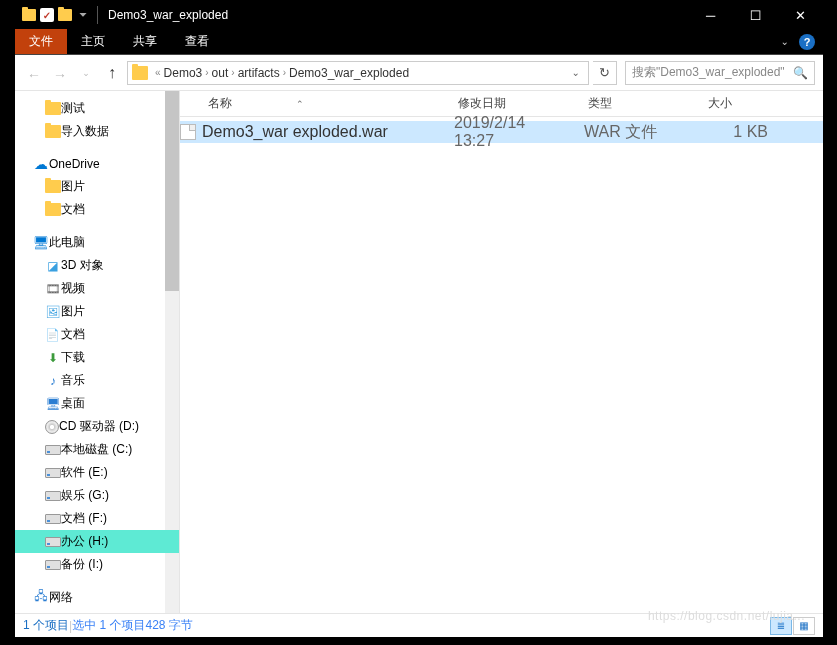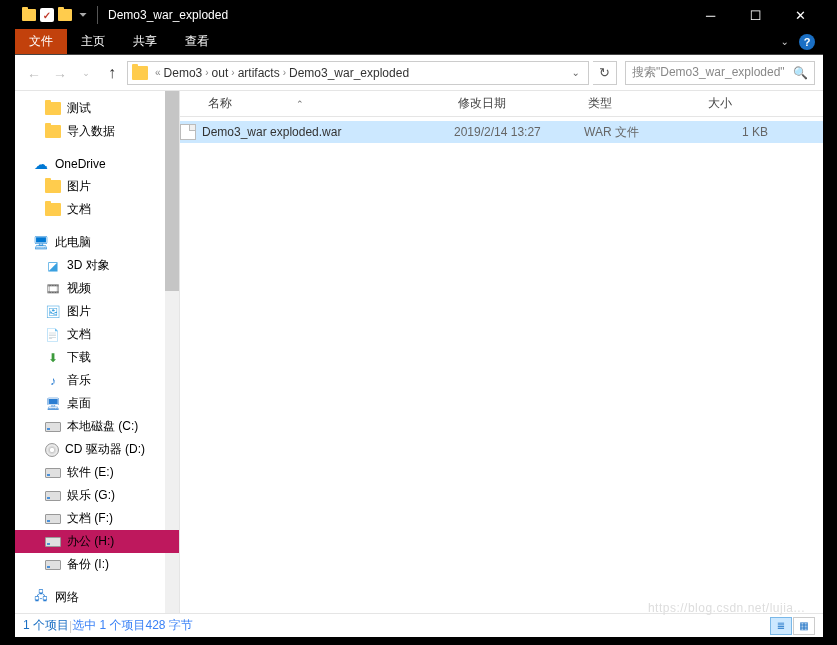--- a/index.html
+++ b/index.html
@@ -39,60 +39,60 @@
 .addr-dd { margin-left: auto; color: #666; font-size: 10px; padding: 0 4px; }
 .refresh-btn { width: 24px; height: 24px; border: 1px solid #ccc; border-left: none; display:flex; align-items:center; justify-content:center; font-size:13px; color:#555; cursor:pointer; }
 .search-box { width: 190px; height: 24px; border: 1px solid #ccc; display: flex; align-items: center; padding: 0 6px; font-size: 12px; color: #888; margin-left:4px; }
 .search-box .mag { margin-left: auto; color: #666; }
 
 
 .main { flex: 1; display: flex; overflow: hidden; }
 .nav-pane { width: 165px; background: #fff; border-right: 1px solid #e5e5e5; overflow-y: auto; font-size: 12px; padding-top: 6px; position:relative; }
 .nav-scroll-track { position:absolute; right:0; top:0; width:14px; height:100%; background:#f0f0f0; }
 .nav-scroll-thumb { position:absolute; right:0; top:0; width:14px; height:200px; background:#c5c5c5; }
-.nav-item { display: flex; align-items: center; padding: 3px 0 3px 30px; gap: 6px; cursor: pointer; position:relative; z-index:1; }
+.nav-item { display: flex; align-items: center; padding: 3px 0 3px 30px; gap: 0; cursor: pointer; position:relative; z-index:1; }
 .nav-item.l1 { padding-left: 18px; }
-.nav-item.selected { background: #be185d; }
+.nav-item.selected { background: #5eead4; }
 .nav-group { margin-bottom: 10px; }
 .icon-sm { width: 16px; height: 16px; flex-shrink: 0; display:flex; align-items:center; justify-content:center; font-size:12px; }
 .folder-y { width: 16px; height: 13px; background: #ffcc4d; border-radius:1px; position:relative; }
 .folder-y::before { content:""; position:absolute; top:-2px; left:0; width:6px; height:3px; background:#ffcc4d; border-radius:1px 1px 0 0; }
 .onedrive-ic { color:#0078d4; font-size:14px; }
 .thispc-ic { color:#0078d4; font-size:13px; }
 .drive-ic { width:16px; height:10px; background:#e0e0e0; border:1px solid #999; border-radius:1px; position:relative; }
 .drive-ic::after { content:""; position:absolute; bottom:1px; left:1px; width:3px; height:2px; background:#4a90d9; }
 .cd-ic { width:14px; height:14px; border-radius:50%; background: radial-gradient(circle, #fff 20%, #ccc 30%, #eee 60%, #bbb); border:1px solid #999; }
 
 
 .content { flex: 1; display: flex; flex-direction: column; background: #fff; }
 .col-headers { height: 26px; display: flex; align-items: center; border-bottom: 1px solid #e5e5e5; font-size: 12px; color: #444; padding-left: 20px; }
 .ch { padding: 0 8px; display:flex; align-items:center; gap:4px; }
 .ch-name { width: 250px; }
 .ch-date { width: 130px; }
 .ch-type { width: 120px; }
 .ch-size { width: 80px; }
 .sort-arrow { font-size: 9px; color: #666; }
 .file-list { flex: 1; padding-top: 4px; }
-.file-row { height: 22px; display: flex; align-items: center; font-size: 12px; cursor:pointer; }
+.file-row { height: 22px; display: flex; align-items: center; font-size: 16px; cursor:pointer; }
 .file-row.selected { background: #cce8ff; }
 .file-icon { width: 16px; height: 16px; margin-right: 6px; background: #fff; border: 1px solid #bbb; position:relative; }
 .file-icon::after { content:""; position:absolute; top:0; right:0; width:5px; height:5px; background:#f0f0f0; border-left:1px solid #bbb; border-bottom:1px solid #bbb; }
 .fc-name { width: 244px; color: #333; }
 .fc-date { width: 130px; color: #666; padding:0 8px; }
 .fc-type { width: 120px; color: #666; padding:0 8px; }
 .fc-size { width: 80px; color: #666; text-align: right; padding:0 8px; }
 
 
 .statusbar { height: 24px; border-top: 1px solid #e5e5e5; display: flex; align-items: center; font-size: 12px; color: #1a6fc4; padding: 0 8px; gap: 0; }
 .status-seg { color: #1a6fc4; }
 .status-seg2 { color: #3b82f6; }
 .view-toggles { margin-left: auto; display: flex; gap: 1px; }
 .vt-btn { width: 22px; height: 18px; border: 1px solid #ccc; display:flex; align-items:center; justify-content:center; font-size:10px; cursor:pointer; }
 .vt-btn.active { background: #cce8ff; border-color: #7ab8e8; }
-.watermark { position:absolute; right:18px; bottom:22px; color:#ddd; font-size:12px; letter-spacing:0.5px; z-index:0; }
+.watermark { position:absolute; right:18px; bottom:14px; color:#ddd; font-size:12px; letter-spacing:0.5px; z-index:0; }
 </style>
 </head>
 <body>
 
 <div class="window">
 
   <div class="titlebar">
     <div class="titlebar-icons">
       <div class="tb-icon">
           <div class="folder-mini"></div>
@@ -208,26 +208,26 @@
           </div>
         <div class="nav-item">
             <span class="icon-sm" style="color:#2a7dd2;">♪</span>
             <span>音乐</span>
           </div>
         <div class="nav-item">
             <span class="icon-sm" style="color:#2a7dd2;">🖥</span>
             <span>桌面</span>
           </div>
         <div class="nav-item">
-            <div class="drive-ic icon-sm"></div>
-            <span>本地磁盘 (C:)</span>
-          </div>
-        <div class="nav-item">
             <div class="cd-ic icon-sm"></div>
             <span>CD 驱动器 (D:)</span>
+          </div>
+        <div class="nav-item">
+            <div class="drive-ic icon-sm"></div>
+            <span>本地磁盘 (C:)</span>
           </div>
         <div class="nav-item">
             <div class="drive-ic icon-sm"></div>
             <span>软件 (E:)</span>
           </div>
         <div class="nav-item">
             <div class="drive-ic icon-sm"></div>
             <span>娱乐 (G:)</span>
           </div>
         <div class="nav-item">

